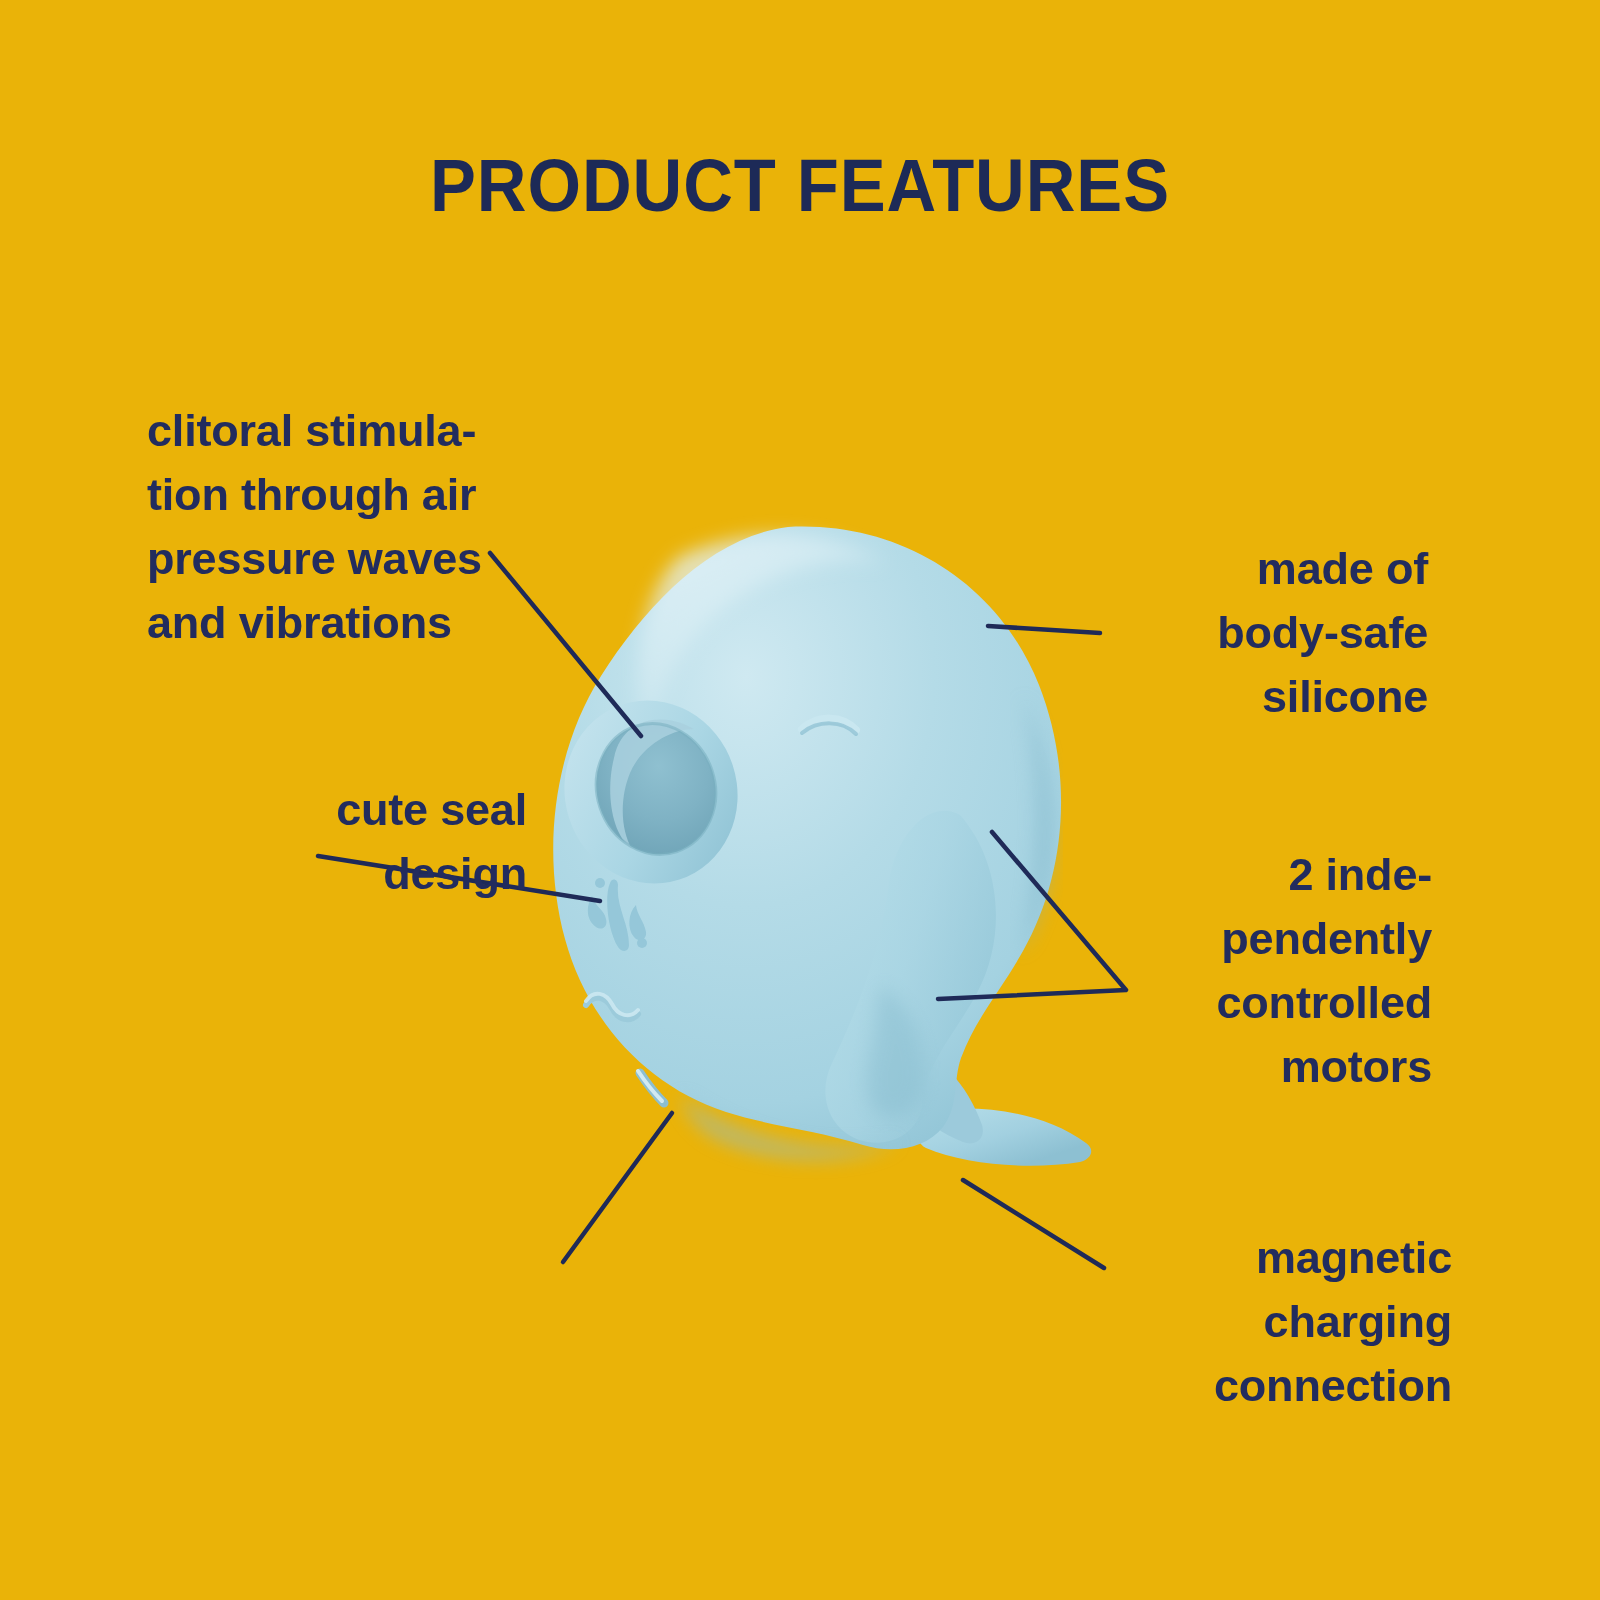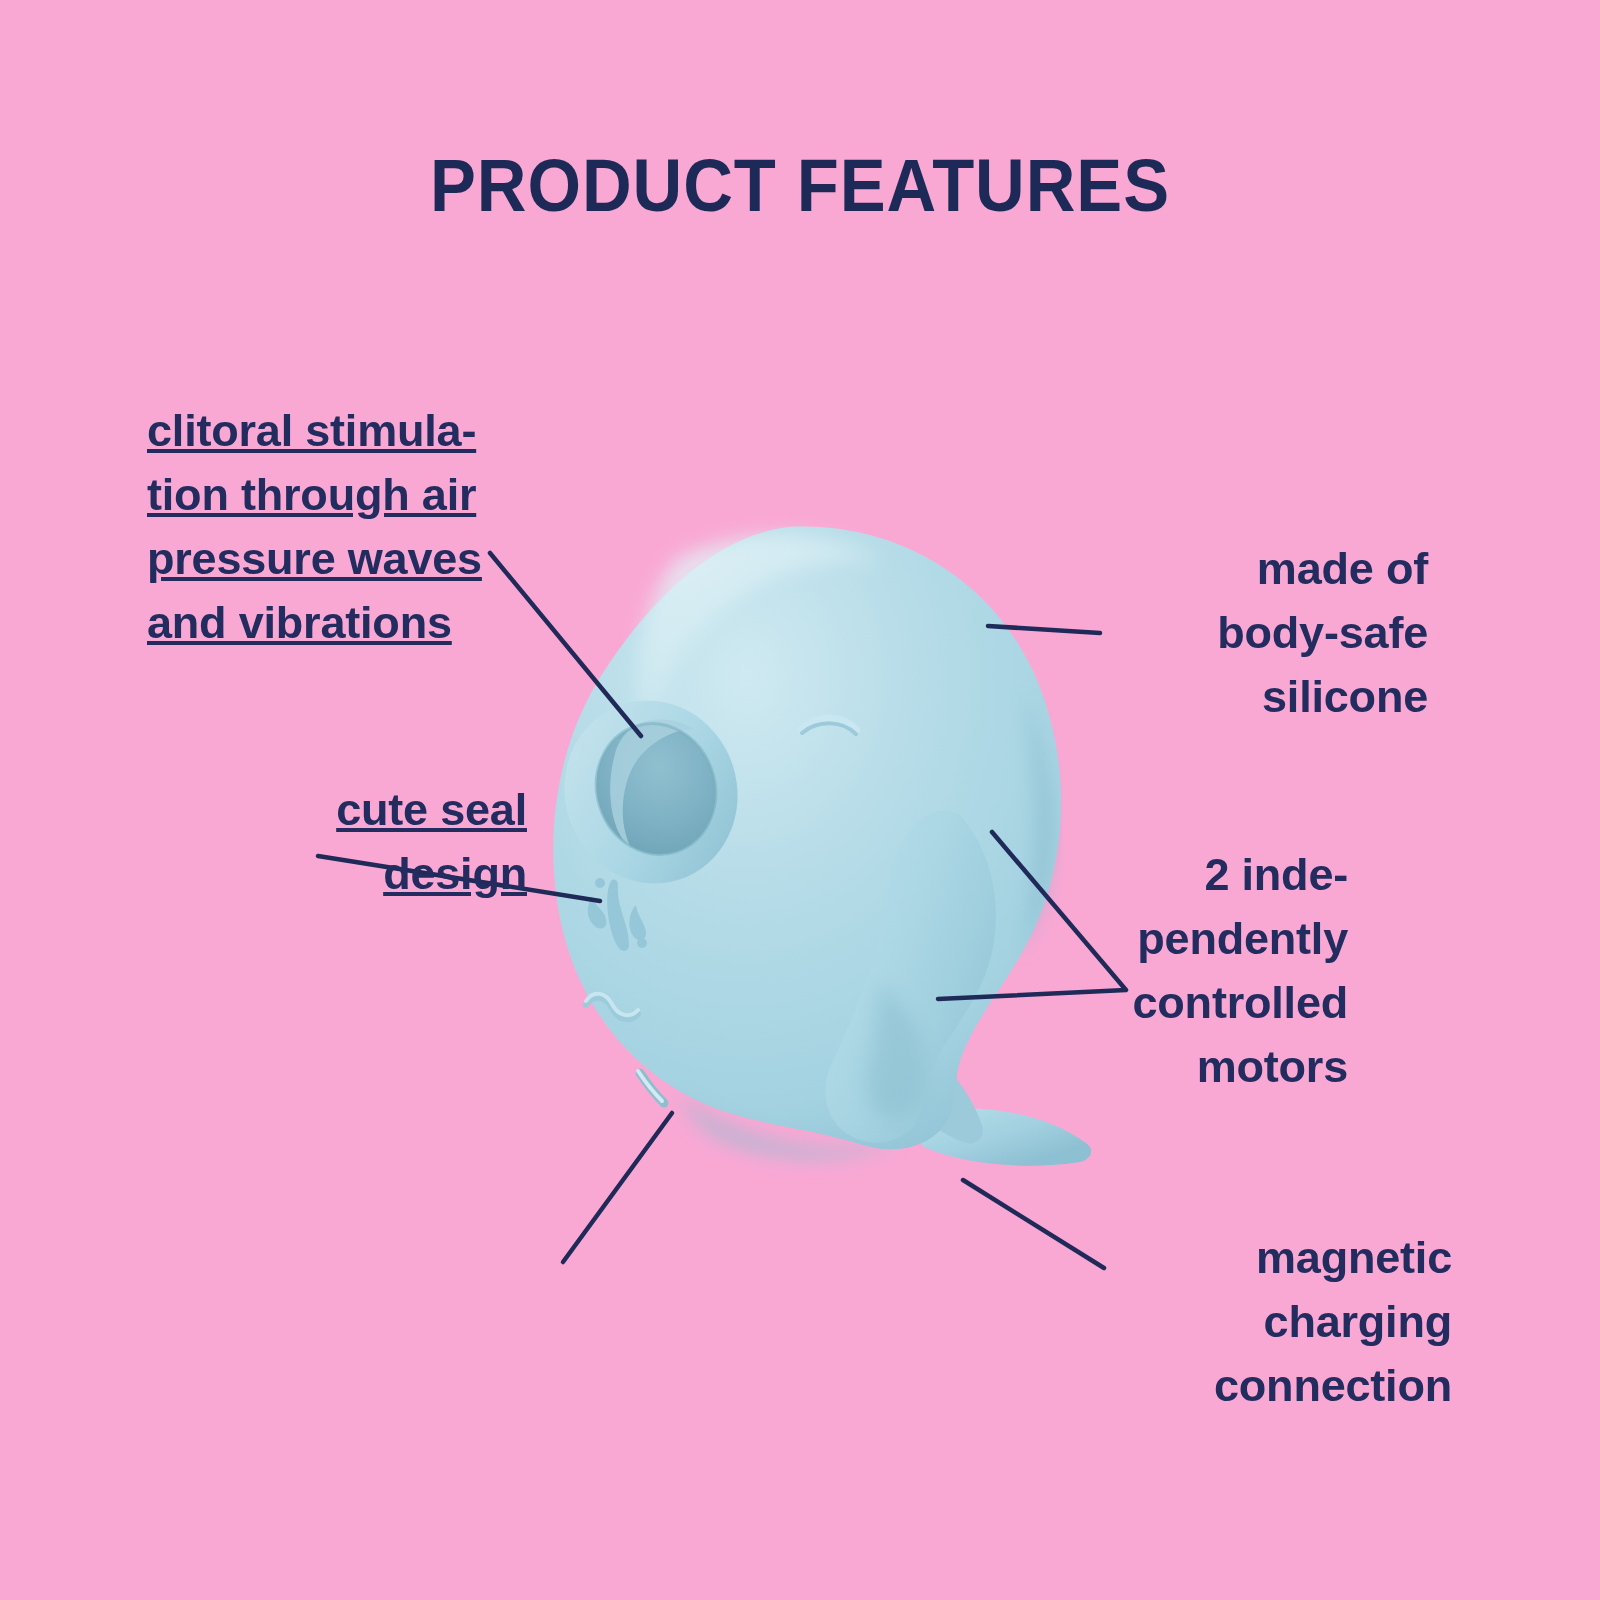--- a/index.html
+++ b/index.html
@@ -4,21 +4,21 @@
 <style>
   html, body {
     margin: 0;
     padding: 0;
     background: #ffffff;
   }
   #page {
     position: relative;
     width: 1600px;
     height: 1600px;
-    background: #f9a8d4;
+    background: #eab308;
     overflow: hidden;
     font-family: "Liberation Sans", "DejaVu Sans", sans-serif;
   }
 
   
   #title {
     position: absolute;
     top: 143px;
     left: 0;
     width: 1600px;
@@ -37,29 +37,29 @@
   .label {
     position: absolute;
     color: #222c5e;
     font-family: "Liberation Sans", "DejaVu Sans", sans-serif;
     font-weight: 600;
     font-size: 45px;
     line-height: 64px;
     letter-spacing: -0.2px;
     white-space: pre-line;
   }
-  .label.left  { text-align: left; text-decoration: underline; }
+  .label.left  { text-align: left; }
   .label.right { text-align: right; }
 
   #lbl-clitoral  { left: 147px; top: 399px;  width: 420px; }
   #lbl-cute      { left: 147px; top: 778px;  width: 380px; text-align: right; }
   #lbl-switch    { left: 147px; top: 1082px; width: 470px; }
 
   #lbl-silicone  { left: 1128px; top: 537px;  width: 300px; }
-  #lbl-motors    { left: 1068px; top: 843px;  width: 280px; }
+  #lbl-motors    { left: 1152px; top: 843px;  width: 280px; }
   #lbl-magnetic  { left: 1152px; top: 1226px; width: 300px; }
 
   
   #leaders {
     position: absolute;
     left: 0; top: 0;
     width: 1600px;
     height: 1600px;
     pointer-events: none;
   }

